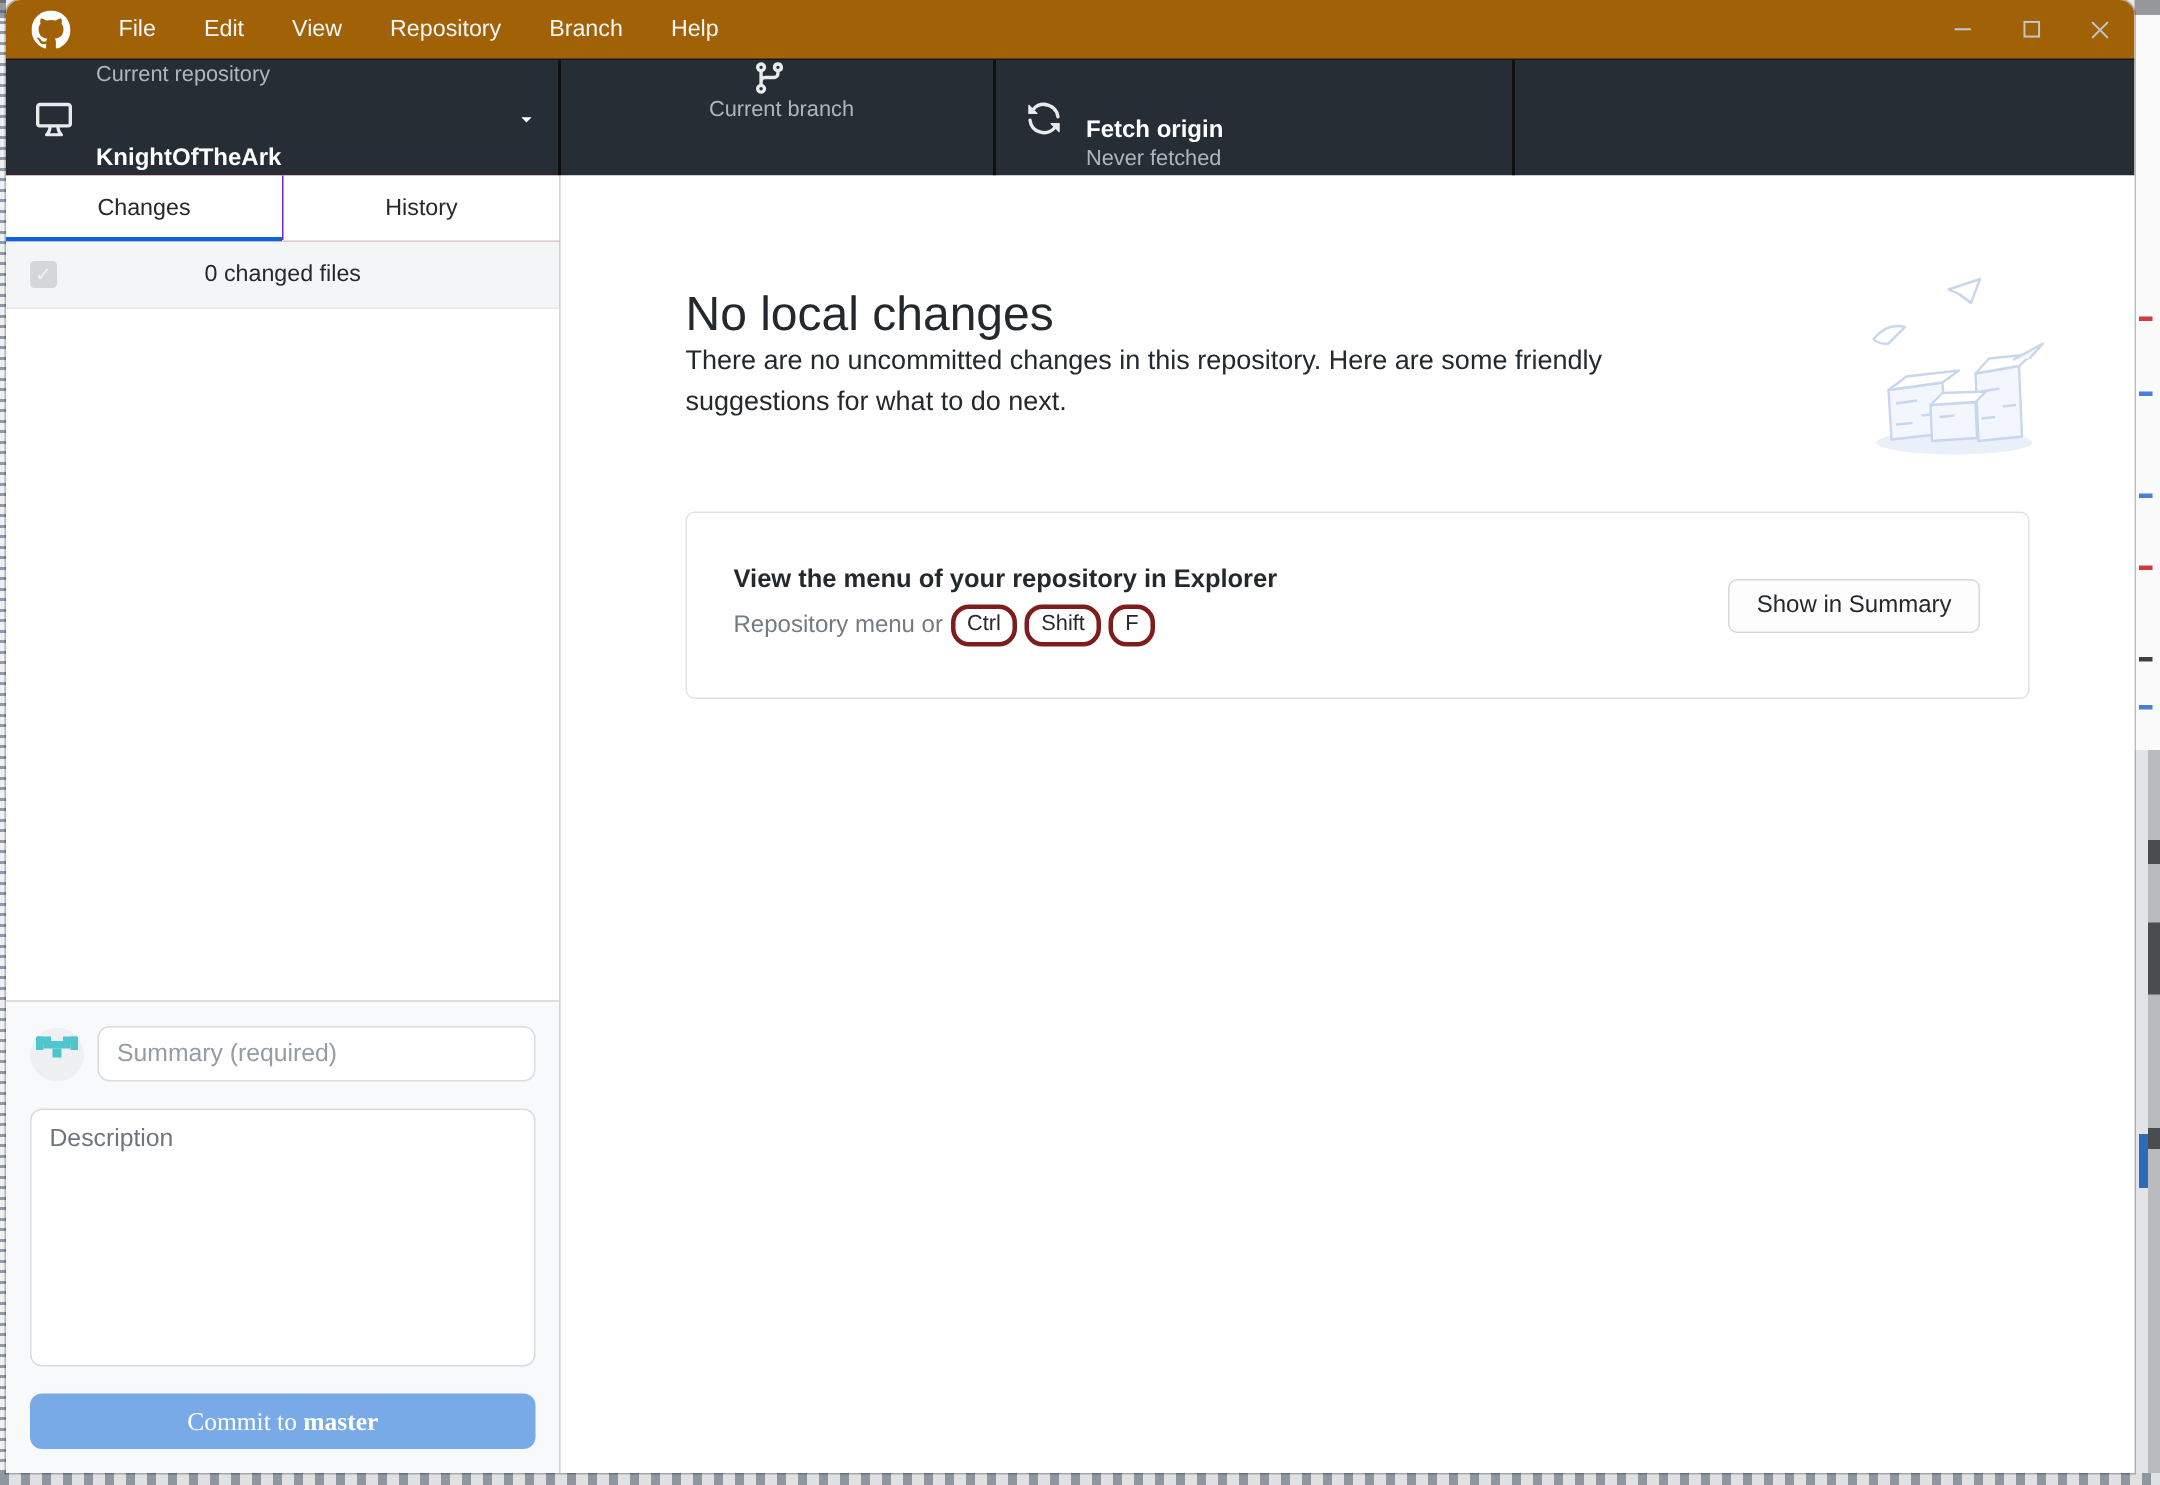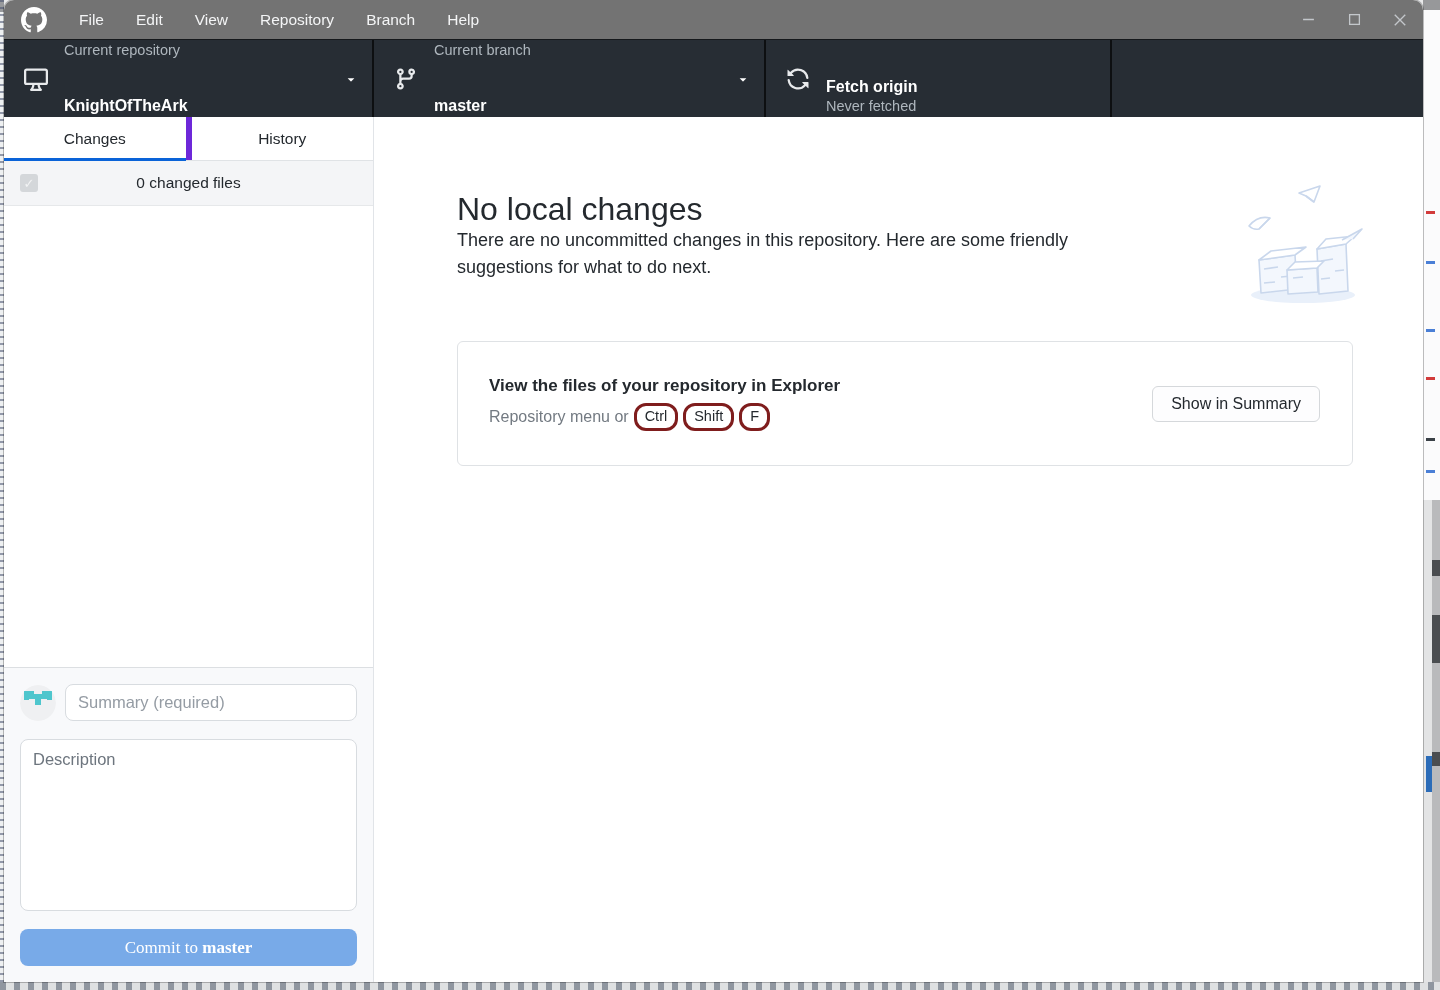--- a/index.html
+++ b/index.html
@@ -35,63 +35,63 @@
   
   .app {
     position:absolute; left:4px; top:0; width:1419px; height:982px;
     border-radius:10px 10px 0 0; overflow:hidden;
     display:flex; flex-direction:column; background:#ffffff;
     box-shadow:0 0 0 1px rgba(0,0,0,.25);
   }
 
   
   .titlebar {
-    height:40px; background:#737373; display:flex; align-items:center;
+    height:40px; background:#a16207; display:flex; align-items:center;
     flex:0 0 40px; border-bottom:1px solid #15181b;
   }
   .gh-logo { width:26px; height:26px; margin:0 16px 0 17px; color:#fff; }
   .menu { display:flex; align-items:center; height:100%; }
   .menu-item {
     color:#f4f5f6; font-size:15.5px; padding:0 16px; height:100%;
     display:flex; align-items:center; cursor:default;
   }
   .win-controls { margin-left:auto; display:flex; height:100%; }
   .win-btn { width:46px; height:100%; display:flex; align-items:center; justify-content:center; color:#c3c7cb; }
 
   
   .toolbar {
     height:77px; flex:0 0 77px; background:#272d34; display:flex; align-items:stretch;
   }
   .tb-section {
     display:flex; align-items:center; padding:0 14px 0 20px;
     border-right:2px solid #0d0f11; cursor:default;
   }
   .tb-section.repo   { width:370px; }
-  .tb-section.branch { width:392px; }
+  .tb-section.branch { width:290px;flex-direction:column; }
   .tb-section.fetch  { width:346px; }
   .tb-icon { width:24px; height:24px; color:#e8eaec; margin-right:16px; flex:0 0 24px; }
   .tb-text { display:flex; flex-direction:column; line-height:1.3; min-width:0; }
   .tb-label { color:#aeb6bd; font-size:14.5px; }
   .tb-value { color:#ffffff; font-size:16px; font-weight:bold;margin-top:36px; }
   .tb-chevron { margin-left:auto; width:14px; height:14px; color:#ffffff; flex:0 0 14px; }
 
   
   .content { flex:1; display:flex; min-height:0; }
 
   
   .sidebar {
     width:370px; flex:0 0 370px; display:flex; flex-direction:column;
     border-right:1px solid #e1e4e8; background:#ef4444;
   }
   .tabs { height:44px; flex:0 0 44px; display:flex; border-bottom:1px solid #e0e3e6; }
   .tab {
     flex:1; display:flex; align-items:center; justify-content:center;
     font-size:15.5px; color:#24292e; position:relative; cursor:default; background:#fff;
   }
-  .tab + .tab { border-left:6px solid #6d28d9; }
+  .tab + .tab { border-left:1px solid #6d28d9; }
   .tab.active::after {
     content:""; position:absolute; left:0; right:0; bottom:-1px; height:3px; background:#0a63d8;
   }
   .files-row {
     height:45px; flex:0 0 45px; background:#f4f5f7; border-bottom:1px solid #e6e8ea;
     display:flex; align-items:center; position:relative;
   }
   .checkbox {
     position:absolute; left:16px; width:18px; height:18px; border-radius:3px;
     background:#d4d7da; display:flex; align-items:center; justify-content:center;
@@ -290,21 +290,21 @@
         <path d="M48 95 L58 94"></path>
 
         <path d="M54 10 L75 3 L69 19 L61 13 Z" fill="#ffffff"></path>
         <path d="M61 13 L69 19"></path>
         <path d="M4 43 Q13 32 25 35 L14 46 Q8 47 4 43 Z" fill="#ffffff"></path>
         <path d="M14 46 L25 35"></path>
       </svg>
 
       <div class="card">
         <div class="card-text">
-          <div class="card-title">View the files of your repository in Explorer</div>
+          <div class="card-title">View the menu of your repository in Explorer</div>
           <div class="card-hint">
             <span>Repository menu or</span>
             <kbd>Ctrl</kbd>
             <kbd>Shift</kbd>
             <kbd>F</kbd>
           </div>
         </div>
         <button class="card-btn">Show in Summary</button>
       </div>
     </div>

